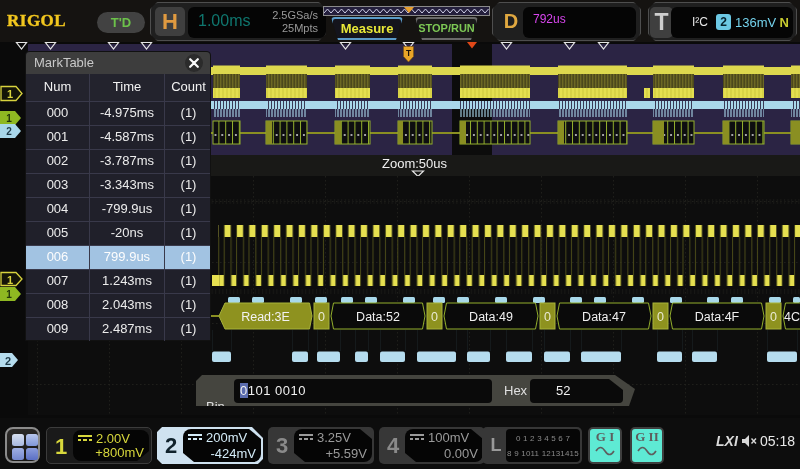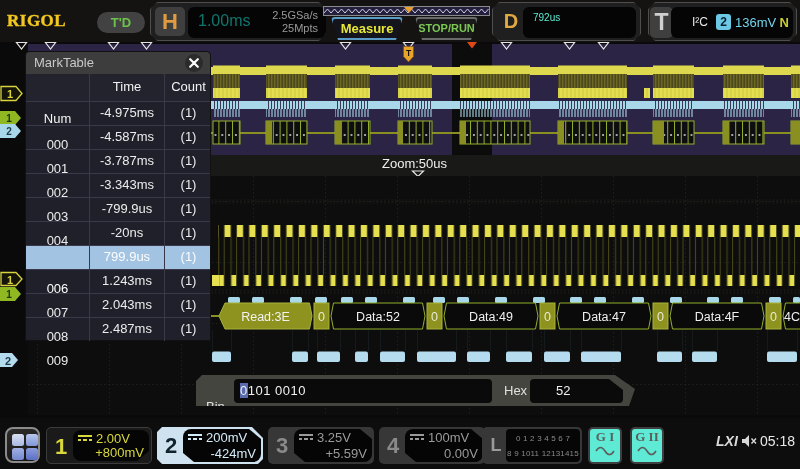--- a/index.html
+++ b/index.html
@@ -36,21 +36,21 @@
   border:2px solid #5b9bc8; border-radius:4px; color:#e8e838; font-weight:bold;
   font-size:13px; text-align:center; line-height:19px;
   clip-path:polygon(0 0, 100% 0, calc(100% - 7px) 100%, 7px 100%); }
 #stoprun { left:415px; top:17px; width:63px; height:23px; background:#1a1a1a;
   border:2px solid #6a6a6a; border-radius:4px; color:#7dc855; font-weight:bold;
   font-size:11px; text-align:center; line-height:19px; letter-spacing:0;
   clip-path:polygon(0 0, 100% 0, calc(100% - 7px) 100%, 7px 100%); }
 #dblk { left:492px; top:2px; width:149px; height:39px; }
 #dkey { left:5px; top:4px; width:26px; height:29px; color:#e0a840; font-size:20px; line-height:29px; background:none;}
 #dinset { left:30px; top:4px; width:113px; height:31px; }
-#dtime { position:absolute; left:10px; top:5px; color:#5eead4; font-size:10px; }
+#dtime { position:absolute; left:10px; top:5px; color:#d946ef; font-size:12px; }
 #tblk { left:648px; top:2px; width:149px; height:39px; }
 #tkey { left:1px; top:4px; width:23px; height:31px; color:#cfcfcf; font-size:23px; line-height:31px; }
 #tinset { left:22px; top:4px; width:122px; height:31px; }
 #ti2c { position:absolute; left:21px; top:8px; color:#e8e8e8; font-size:12px; }
 #tbadge { position:absolute; left:45px; top:7px; width:15px; height:16px;
   background:#6cc8e4; border-radius:3px; color:#05222e; font-weight:bold;
   font-size:12px; text-align:center; line-height:16px; }
 #tval { position:absolute; left:64px; top:8px; color:#74d2ec; font-size:13px; }
 #tn { position:absolute; right:4px; top:8px; color:#c8cc30; font-weight:bold; font-size:13px; }
 
@@ -65,21 +65,21 @@
   border:1px solid #111; border-radius:4px 4px 0 0; }
 #mtitle { position:absolute; left:0; top:0; width:100%; height:22px;
   background:#3d3d3d; border-radius:4px 4px 0 0; color:#c9c9c9; font-size:13px;
   line-height:22px; padding-left:8px; }
 #mclose { position:absolute; right:7px; top:2px; width:18px; height:18px;
   background:#2b2b2b; border-radius:50%; }
 #mclose svg { position:absolute; left:4px; top:4px; }
 #mhead { position:absolute; left:0; top:22px; width:100%; height:27px;
   background:#23232d; color:#f2f2f2; font-size:13px; }
 #mhead span, .mrow span { position:absolute; text-align:center; }
-.c1 { left:0; width:63px;margin-top:32px; } .c2 { left:64px; width:74px; } .c3 { left:139px; width:47px; }
+.c1 { left:0; width:63px; } .c2 { left:64px; width:74px; } .c3 { left:139px; width:47px; }
 .mrow { position:absolute; left:0; width:100%; height:24px; color:#ececec;
   font-size:13px; border-top:1px solid #39394a; }
 .mrow span { top:3px; }
 #mhead span { top:5px; }
 .mhl { background:#a2c3e2; color:#fdfdfd; }
 .mhl span { }
 
 
 #binbox { left:196px; top:375px; width:439px; height:31px; background:#45453f;
   clip-path:polygon(6px 0, calc(100% - 20px) 0, 100% 14px, calc(100% - 6px) 100%, 0 100%, 0 6px);

